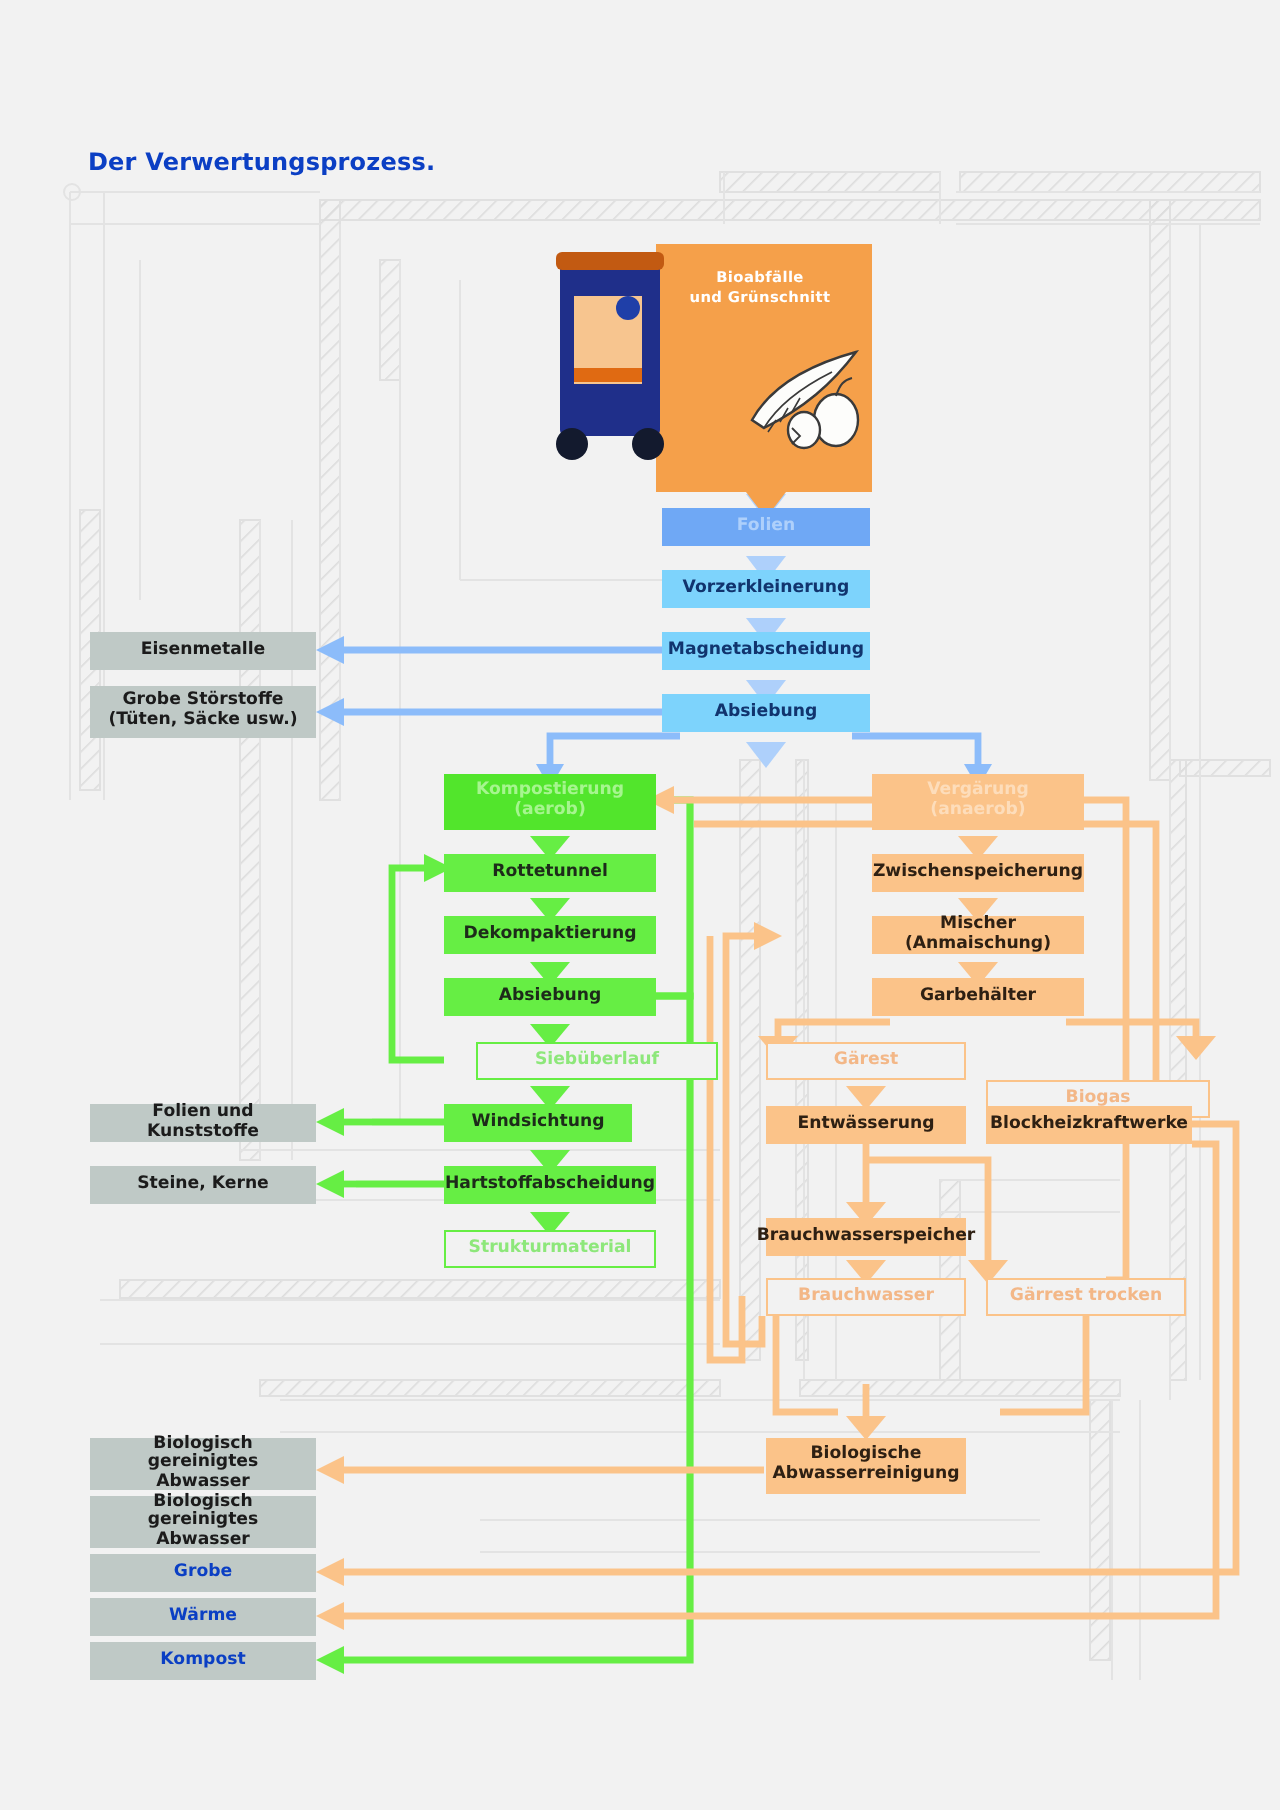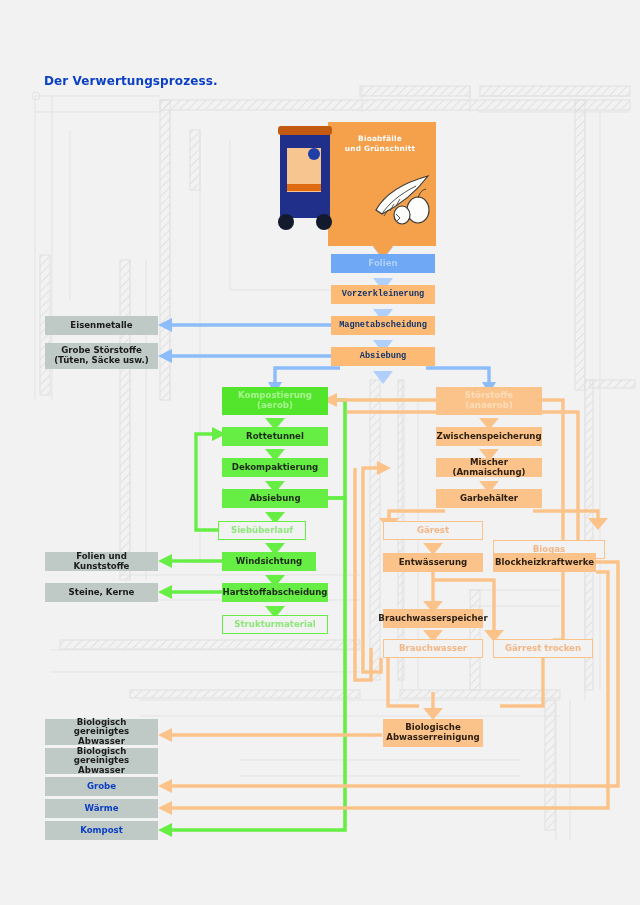--- a/index.html
+++ b/index.html
@@ -21,21 +21,21 @@
     letter-spacing:.1px;white-space:nowrap;
   }
 
   .box{
     position:absolute;box-sizing:border-box;
     display:flex;align-items:center;justify-content:center;
     text-align:center;line-height:1.12;
     font-size:8.6px;font-weight:bold;
     padding:0 3px;
   }
-  .b-blue  {background:#fdba74;color:#11346e;font-family:Liberation Mono, monospace;}
+  .b-blue  {background:#7dd3fc;color:#11346e;}
   .b-blue-d{background:#6fa8f5;color:#aed0fb;}
   .b-green {background:#66ee44;color:#1d2b1a;}
   .b-green-d{background:#52e52c;color:#a6f58f;}
   .b-green-o{background:#f2f2f2;border:1px solid #66ee44;color:#8de77a;}
   .b-orange{background:#fbc389;color:#2e2013;}
   .b-orange-d{background:#fbc389;color:#fdddbb;}
   .b-orange-o{background:#f2f2f2;border:1px solid #fbc389;color:#f0b municipality;}
   .b-orange-o{background:#f2f2f2;border:1px solid #fbc389;color:#f3b787;}
   .b-gray  {background:#bfc9c6;color:#1b1b1b;font-weight:bold;}
   .b-gray.blue-text{color:#0b3fc4;}
@@ -253,26 +253,26 @@
 
     <div class="box b-gray" style="left:45px;top:316px;width:113px;height:19px">Eisenmetalle</div>
     <div class="box b-gray" style="left:45px;top:343px;width:113px;height:26px;white-space:pre-line">Grobe Störstoffe
 (Tüten, Säcke usw.)</div>
 
     <div class="box b-green-d" style="left:222px;top:387px;width:106px;height:28px;white-space:pre-line">Kompostierung
 (aerob)</div>
     <div class="box b-green" style="left:222px;top:427px;width:106px;height:19px">Rottetunnel</div>
     <div class="box b-green" style="left:222px;top:458px;width:106px;height:19px">Dekompaktierung</div>
     <div class="box b-green" style="left:222px;top:489px;width:106px;height:19px">Absiebung</div>
-    <div class="box b-green-o" style="left:218px;top:521px;width:88px;height:19px">Siebüberlauf</div>
+    <div class="box b-green-o" style="left:238px;top:521px;width:121px;height:19px">Siebüberlauf</div>
     <div class="box b-green" style="left:222px;top:552px;width:94px;height:19px">Windsichtung</div>
     <div class="box b-green" style="left:222px;top:583px;width:106px;height:19px">Hartstoffabscheidung</div>
     <div class="box b-green-o" style="left:222px;top:615px;width:106px;height:19px">Strukturmaterial</div>
 
-    <div class="box b-orange-d" style="left:436px;top:387px;width:106px;height:28px;white-space:pre-line">Störstoffe
+    <div class="box b-orange-d" style="left:436px;top:387px;width:106px;height:28px;white-space:pre-line">Vergärung
 (anaerob)</div>
     <div class="box b-orange" style="left:436px;top:427px;width:106px;height:19px">Zwischenspeicherung</div>
     <div class="box b-orange" style="left:436px;top:458px;width:106px;height:19px">Mischer (Anmaischung)</div>
     <div class="box b-orange" style="left:436px;top:489px;width:106px;height:19px">Garbehälter</div>
 
     <div class="box b-orange-o" style="left:383px;top:521px;width:100px;height:19px">Gärest</div>
     <div class="box b-orange-o" style="left:493px;top:540px;width:112px;height:19px">Biogas</div>
 
     <div class="box b-orange" style="left:383px;top:553px;width:100px;height:19px">Entwässerung</div>
     <div class="box b-orange" style="left:493px;top:553px;width:103px;height:19px">Blockheizkraftwerke</div>

